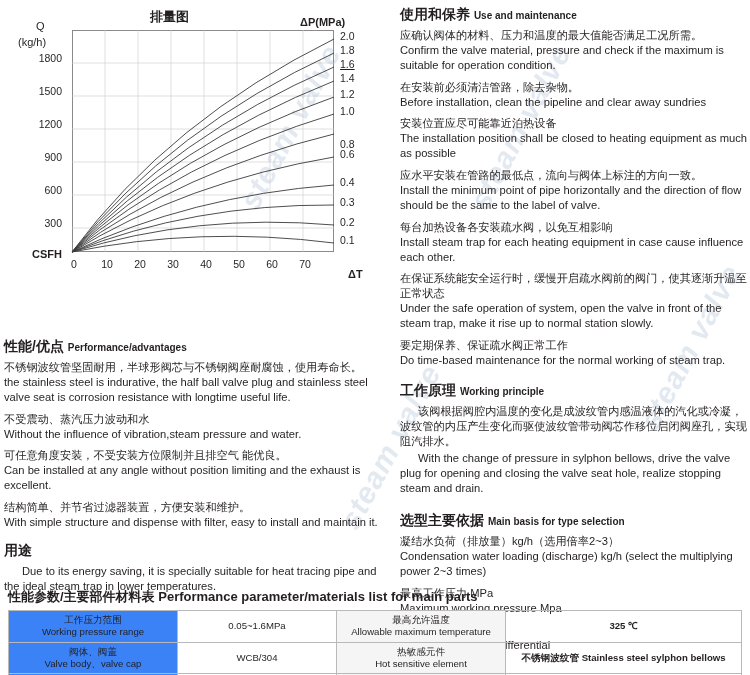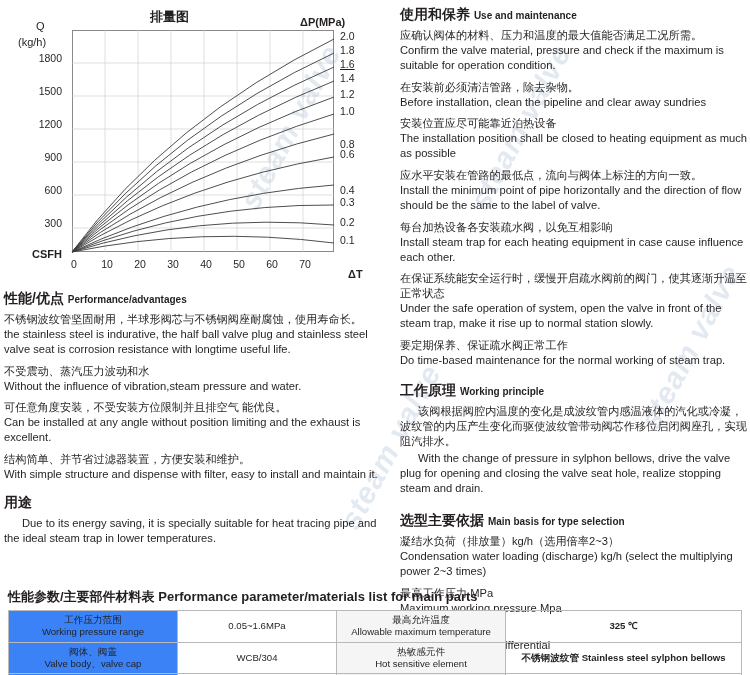--- a/index.html
+++ b/index.html
@@ -59,21 +59,21 @@
 
   
   h2.sec{
     font-size:14px;font-weight:bold;margin:0 0 4px 0;
   }
   h2.sec .en{font-size:10px;}
   p.cn{font-size:11.2px;margin:0;line-height:1.33;}
   p.en{font-size:11.2px;margin:0 0 1px 0;line-height:1.33;}
   .blk{margin-bottom:7px;}
 
-  .left-body{padding:0 6px 0 4px;}
+  .left-body{padding:0 6px 0 4px;margin-top:48px;}
   .right-body{padding:0;}
 
   
   .tbl-head{
     font-size:13px;font-weight:bold;margin:6px 0 4px 8px;
   }
   table{
     border-collapse:collapse;width:734px;margin-left:8px;
     font-size:9.6px;
   }
@@ -127,21 +127,21 @@
       <div class="xlabel" style="left:295px;top:258px;">70</div>
 
       <div class="rlabel" style="top:30px;">2.0</div>
       <div class="rlabel" style="top:44px;">1.8</div>
       <div class="rlabel" style="top:58px;text-decoration:underline;">1.6</div>
       <div class="rlabel" style="top:72px;">1.4</div>
       <div class="rlabel" style="top:88px;">1.2</div>
       <div class="rlabel" style="top:105px;">1.0</div>
       <div class="rlabel" style="top:138px;">0.8</div>
       <div class="rlabel" style="top:148px;">0.6</div>
-      <div class="rlabel" style="top:184px;">0.4</div>
+      <div class="rlabel" style="top:176px;">0.4</div>
       <div class="rlabel" style="top:196px;">0.3</div>
       <div class="rlabel" style="top:216px;">0.2</div>
       <div class="rlabel" style="top:234px;">0.1</div>
 
       <div class="plot"></div>
       <svg class="curves" width="390" height="290">
         <g stroke="#c9c9c9" stroke-width="0.6">
           <line x1="72" y1="63" x2="334" y2="63"></line>
           <line x1="72" y1="96" x2="334" y2="96"></line>
           <line x1="72" y1="129" x2="334" y2="129"></line>

